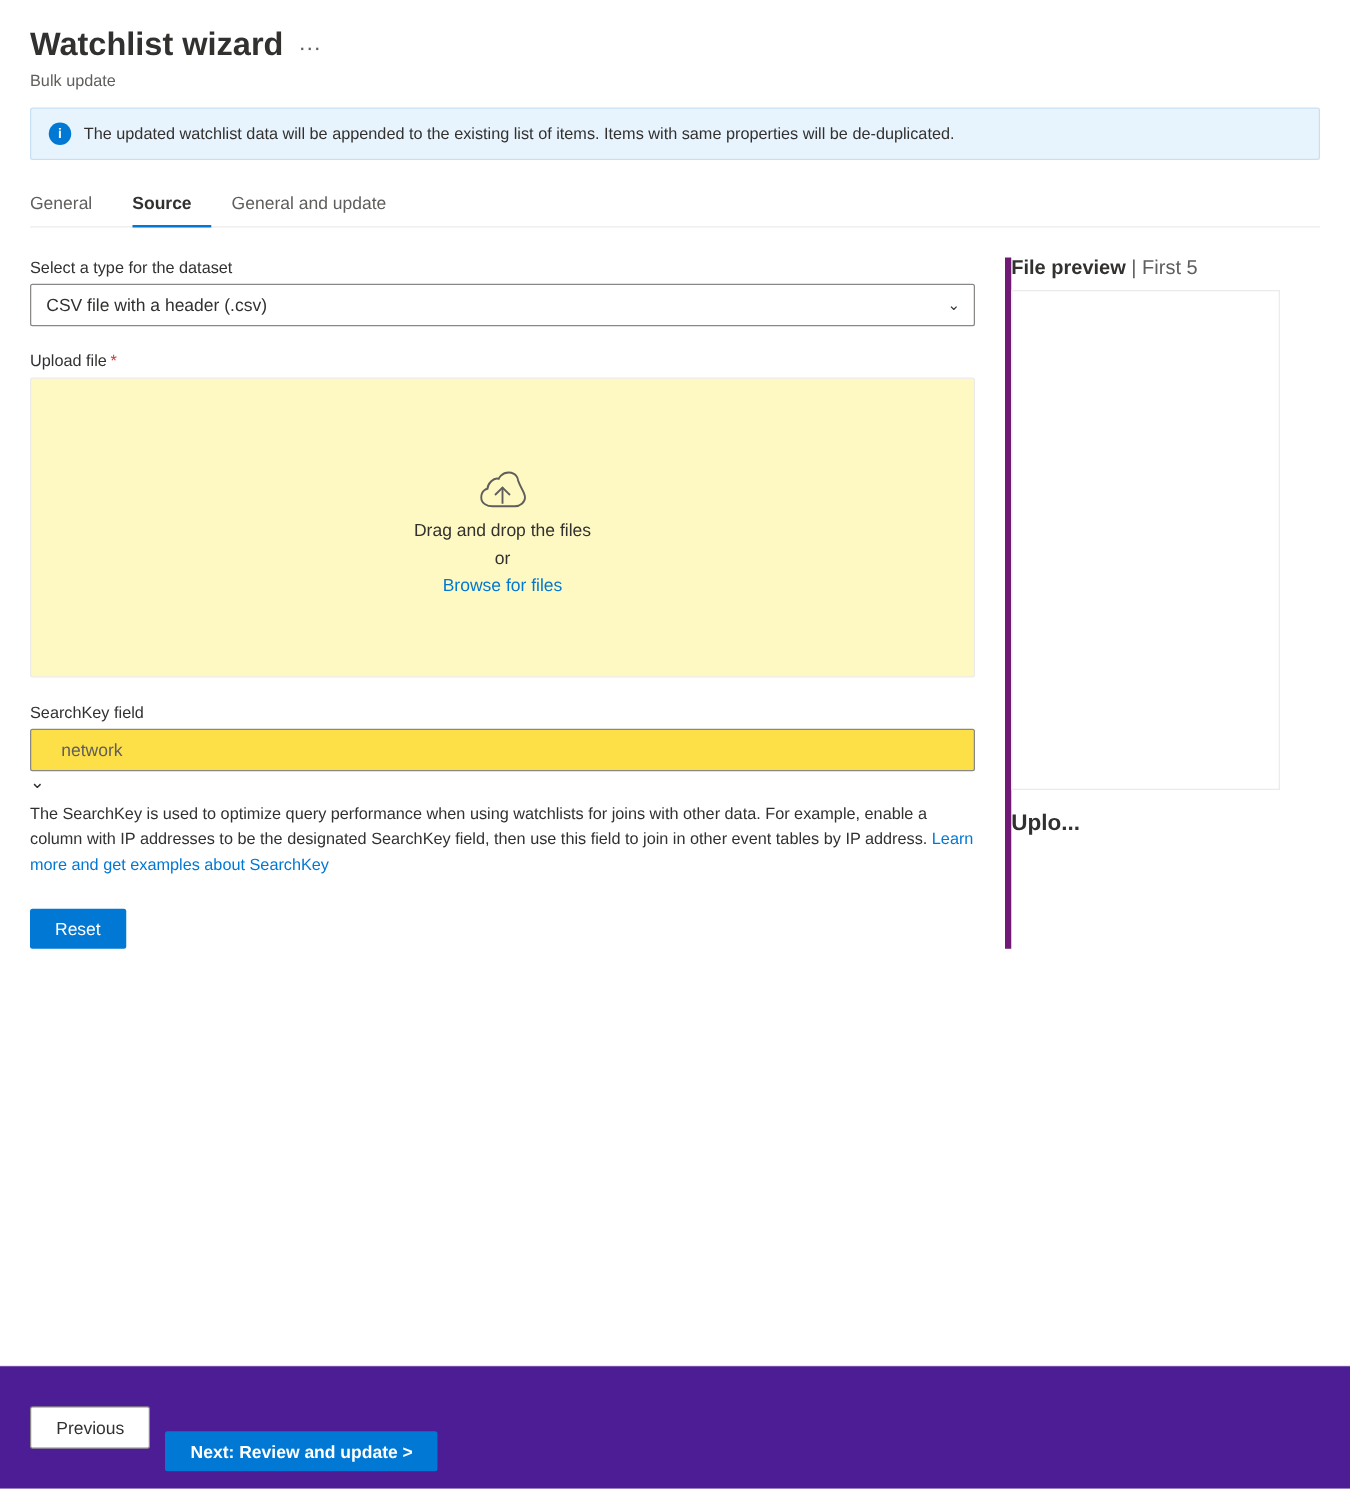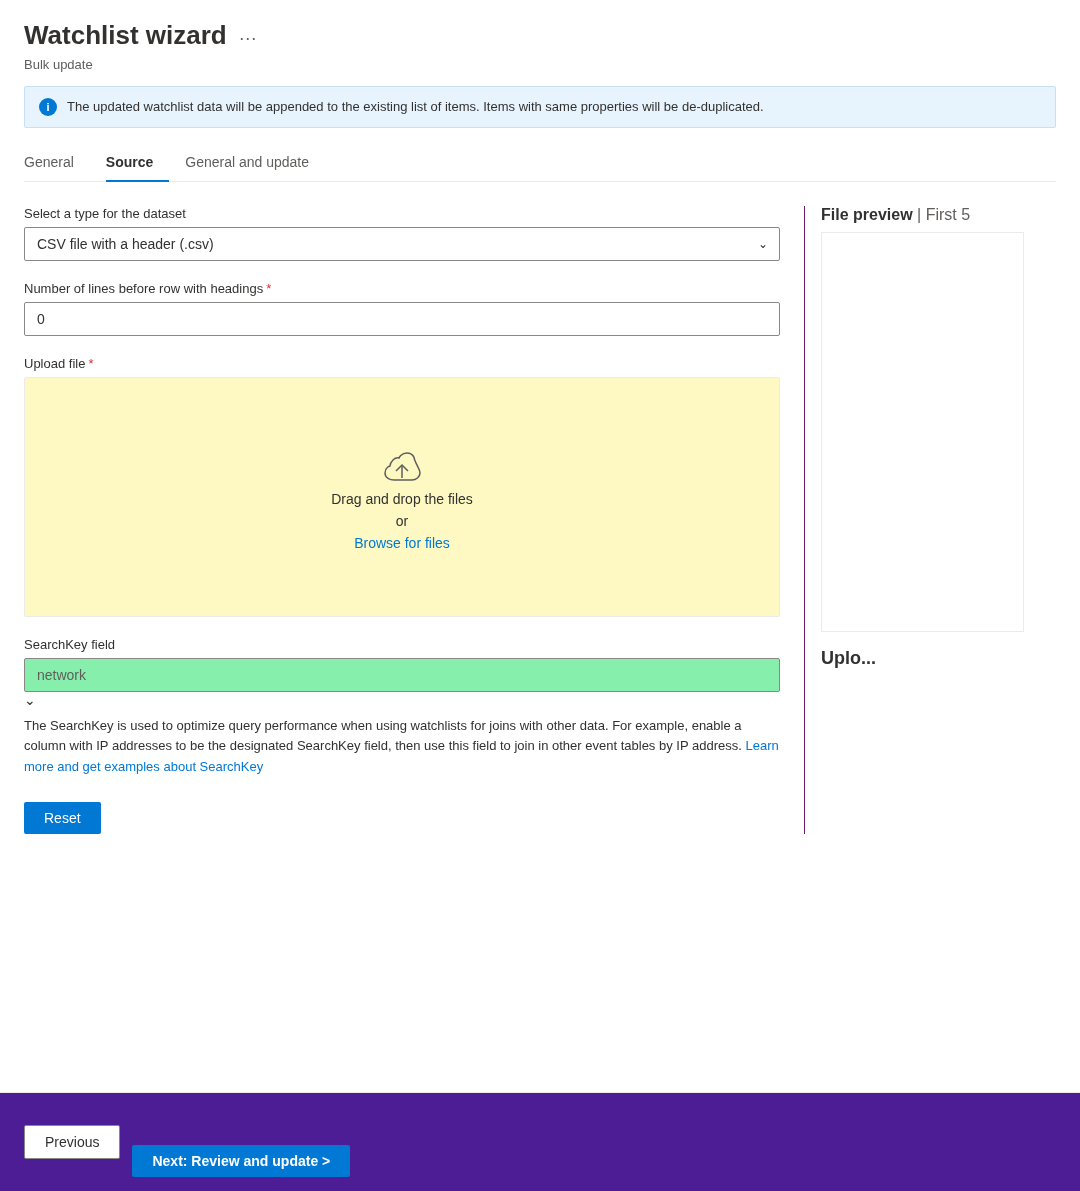--- a/index.html
+++ b/index.html
@@ -110,22 +110,21 @@
     }
 
     .left-panel {
       flex: 1;
       max-width: 780px;
       padding-right: 24px;
     }
 
     .right-panel {
       width: 220px;
-      border-left: 1px solid #701a75;
-      padding-left: 16px;
+      border-left: 5px solid #701a75;
     }
 
     .field-group {
       margin-bottom: 20px;
     }
 
     .field-label {
       font-size: 13px;
       color: #323130;
       margin-bottom: 6px;
@@ -209,26 +208,26 @@
     }
 
     .searchkey-dropdown-wrapper {
       position: relative;
       max-width: 760px;
     }
 
     .searchkey-dropdown {
       width: 100%;
       max-width: 760px;
-      padding: 8px 36px 8px 12px;
+      padding: 8px 36px 8px 24px;
       border: 1px solid #8a8886;
       border-radius: 2px;
       font-size: 14px;
       color: #605e5c;
-      background: #86efac;
+      background: #fde047;
       appearance: none;
       cursor: pointer;
     }
 
     .searchkey-desc {
       font-size: 13px;
       color: #323130;
       margin-top: 8px;
       max-width: 760px;
       line-height: 1.6;
@@ -347,26 +346,20 @@
           <select class="select-dropdown">
             <option>CSV file with a header (.csv)</option>
             <option>CSV file without a header (.csv)</option>
             <option>JSON file (.json)</option>
           </select>
           <span class="chevron">⌄</span>
         </div>
       </div>
 
       
-      <div class="field-group">
-        <div class="field-label">
-          <span>Number of lines before row with headings</span><span class="required">*</span>
-        </div>
-        <input class="text-input" type="text" value="0" style="">
-      </div>
 
       
       <div class="field-group">
         <div class="field-label">
           <span>Upload file</span><span class="required">*</span>
         </div>
         <div class="upload-zone">
 
           <svg class="cloud-upload-svg" viewBox="0 0 52 42" fill="none" xmlns="http://www.w3.org/2000/svg">
             <path d="M38.5 16.5C38.5 16.5 38 10 31 10C25 10 23 15 23 15C23 15 20 14 17 17C14 20 14 23 14 23C14 23 9 24 9 30C9 35 14 37 18 37H36C40 37 44 34 44 30C44 26 41 23.5 38.5 16.5Z" stroke="#605e5c" stroke-width="1.5" fill="none"></path>

